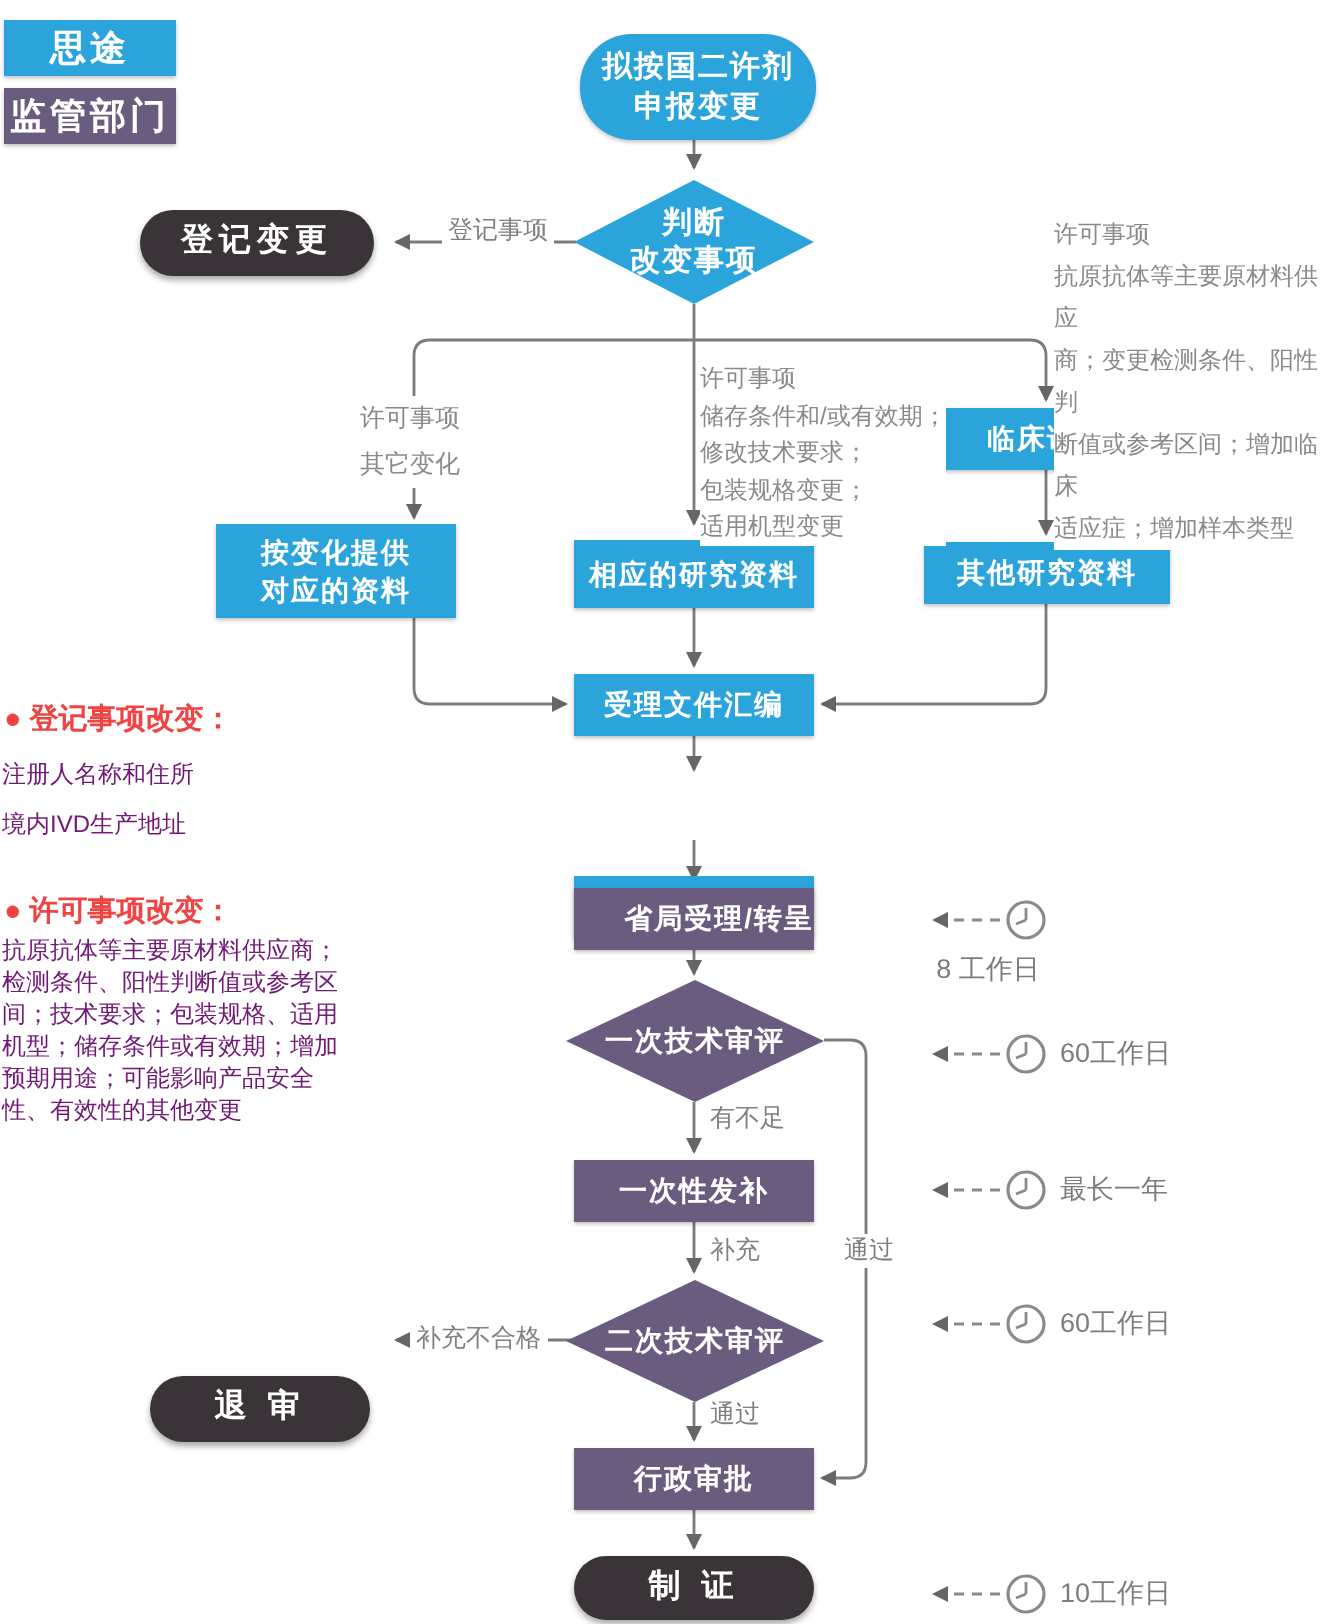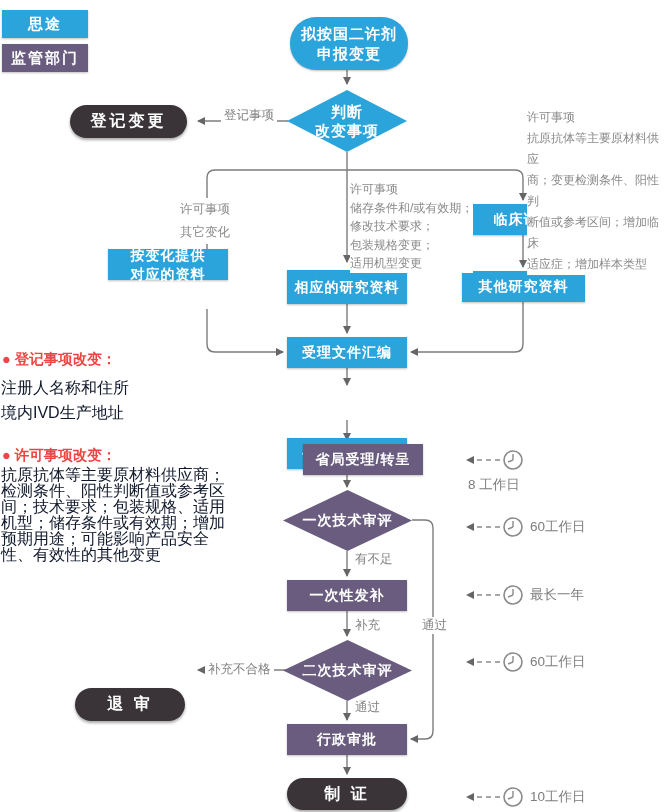--- a/index.html
+++ b/index.html
@@ -12,26 +12,26 @@
     display:flex;align-items:center;justify-content:center;text-align:center;
     color:#ffffff;font-weight:bold;font-size:14px;letter-spacing:1px;line-height:1.3;
   }
   .blue{background:#2BA4DC;box-shadow:0 1px 2px rgba(0,0,0,.25);}
   .purple{background:#695C7F;box-shadow:0 1px 2px rgba(0,0,0,.25);}
   .dark{background:#3A3438;box-shadow:0 2px 3px rgba(0,0,0,.35);}
   .pill{border-radius:17px;font-size:16px;letter-spacing:3px;}
   .startpill{border-radius:26px;}
   .diamond{clip-path:polygon(50% 0,100% 50%,50% 100%,0 50%);box-shadow:none;}
   .multi{white-space:pre-line;}
-  .note-gray{color:#0f172a;font-size:16px;line-height:25px;white-space:pre-line;}
+  .note-gray{color:#701a75;font-size:12px;line-height:25px;white-space:pre-line;}
   .note-head{color:#ef4444;font-size:14.5px;font-weight:bold;}
   .edge-label{color:#808080;font-size:12.5px;background:#ffffff;padding:0 3px;white-space:nowrap;}
   .annot{color:#8A8A8A;font-size:12px;white-space:pre-line;background:#ffffff;}
   .timing{display:flex;align-items:center;gap:4px;color:#7D7D7D;font-size:13.5px;white-space:nowrap;}
-  .legend-box{display:flex;align-items:center;justify-content:center;color:#fff;font-weight:bold;font-size:15px;letter-spacing:2px;}
+  .legend-box{display:flex;align-items:center;justify-content:center;color:#fff;font-weight:bold;font-size:18px;letter-spacing:2px;}
   svg.connectors{position:absolute;left:0;top:0;pointer-events:none;}
 </style>
 </head>
 <body>
 
 <div id="canvas">
 
   <svg class="connectors" width="668" height="812" viewBox="0 0 668 812">
     <defs>
       <marker id="ah" markerWidth="9" markerHeight="9" refX="7" refY="4" orient="auto" markerUnits="userSpaceOnUse">
@@ -74,21 +74,21 @@
 
   <div class="abs node blue diamond" style="left:287px;top:90px;width:120px;height:62px;font-size:15px;">
     <span class="multi">判断
 改变事项</span>
   </div>
 
   <div class="abs node dark pill" style="left:70px;top:105px;width:117px;height:33px;">
     <span>登记变更</span>
   </div>
 
-  <div class="abs node blue" style="left:108px;top:249px;width:120px;height:31px;align-items:center;">
+  <div class="abs node blue" style="left:108px;top:262px;width:120px;height:47px;align-items:center;">
     <span class="multi">按变化提供
 对应的资料</span>
   </div>
 
   <div class="abs node blue" style="left:287px;top:270px;width:120px;height:34px;">
     <span>相应的研究资料</span>
   </div>
 
   <div class="abs node blue" style="left:462px;top:204px;width:123px;height:31px;">
     <span>临床试验</span>
@@ -99,21 +99,21 @@
   </div>
 
   <div class="abs node blue" style="left:287px;top:337px;width:120px;height:31px;">
     <span>受理文件汇编</span>
   </div>
 
   <div class="abs node blue" style="left:287px;top:397px;width:120px;height:31px;margin-top:41px;">
     <span>省局变更申请</span>
   </div>
 
-  <div class="abs node purple" style="left:303px;top:444px;width:120px;height:31px;">
+  <div class="abs node purple" style="left:287px;top:444px;width:120px;height:31px;justify-content:flex-end;">
     <span>省局受理/转呈</span>
   </div>
 
   <div class="abs node purple diamond" style="left:283px;top:490px;width:129px;height:61px;">
     <span>一次技术审评</span>
   </div>
 
   <div class="abs node purple" style="left:287px;top:580px;width:120px;height:31px;">
     <span>一次性发补</span>
   </div>

